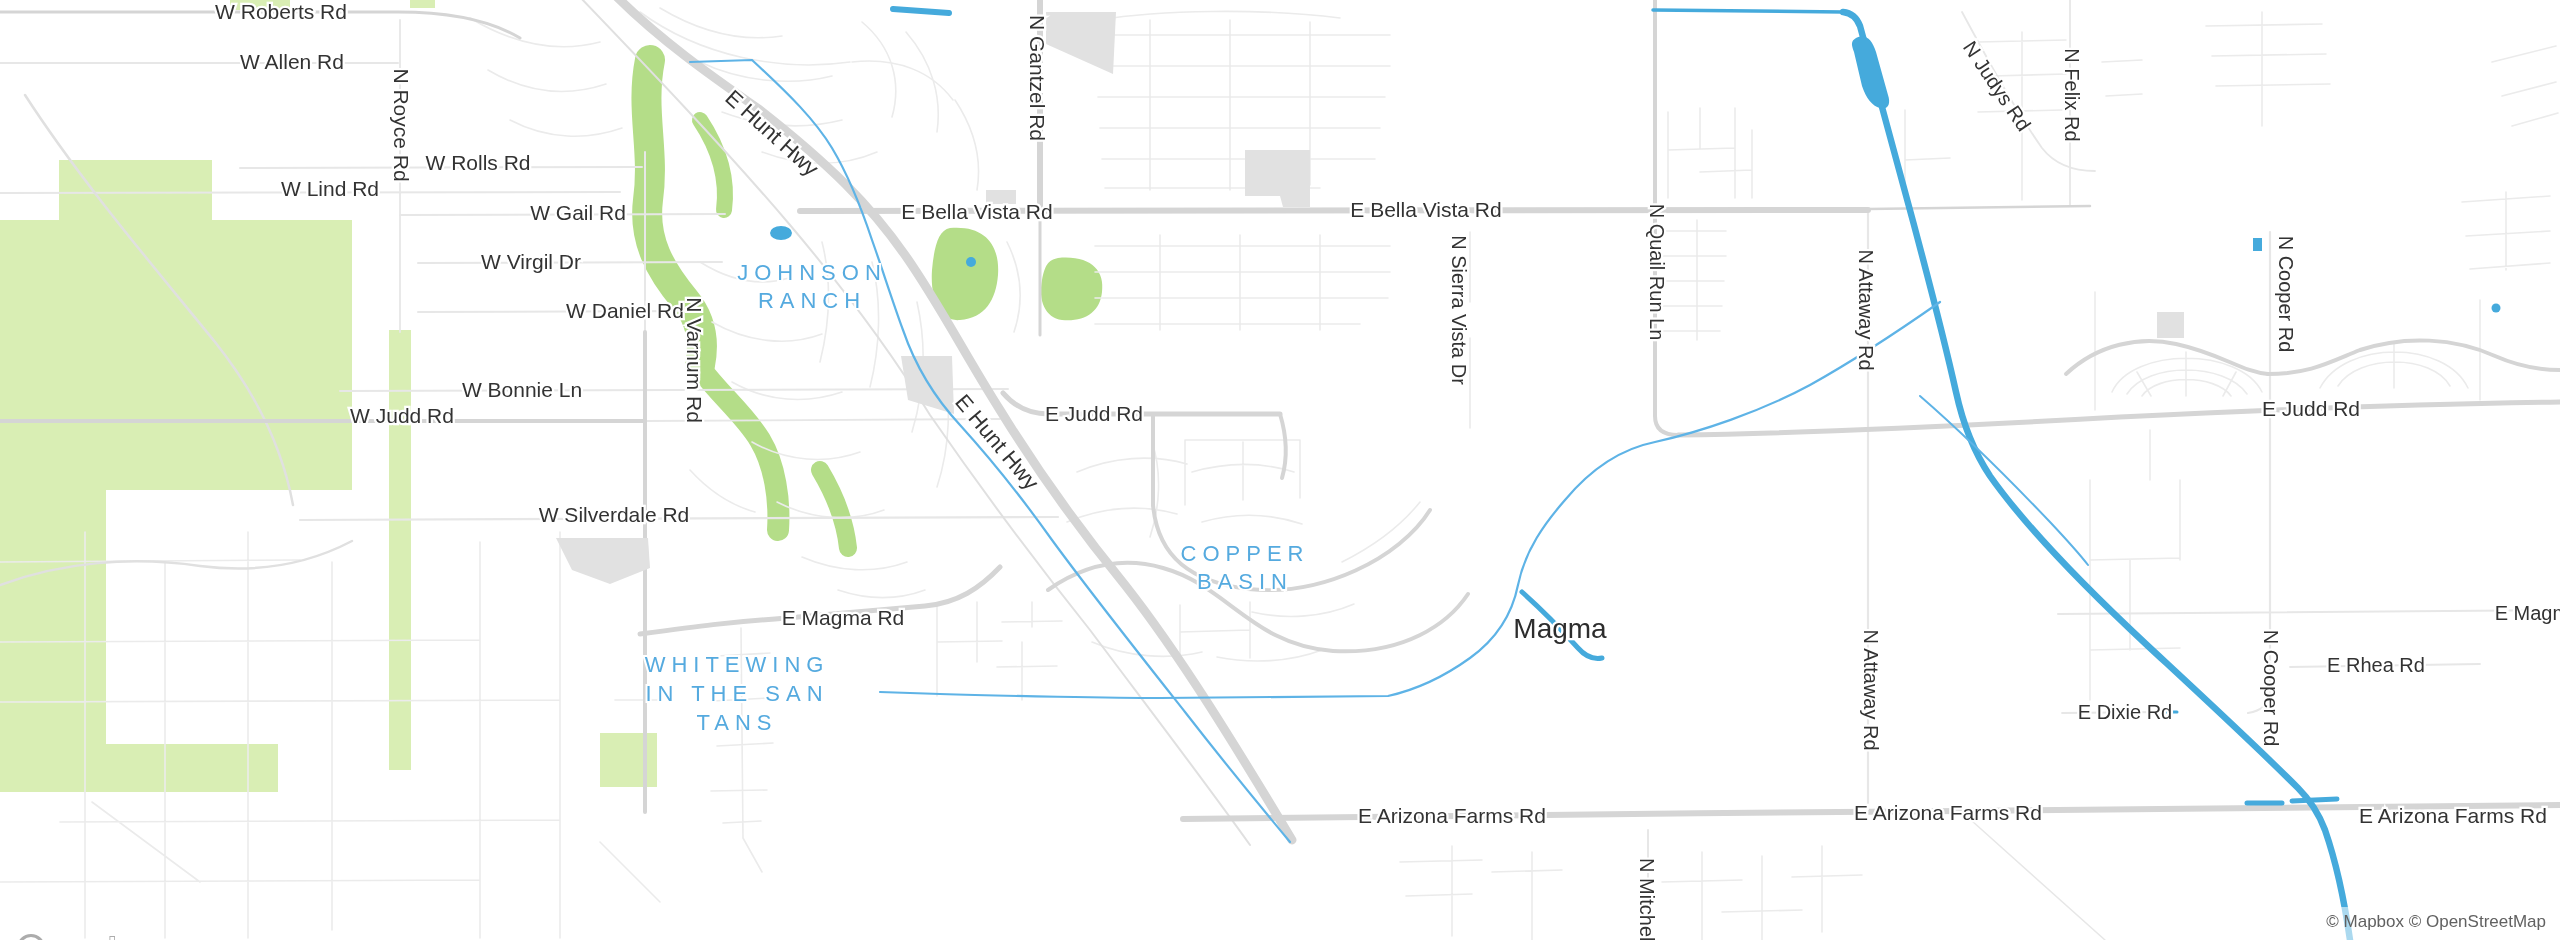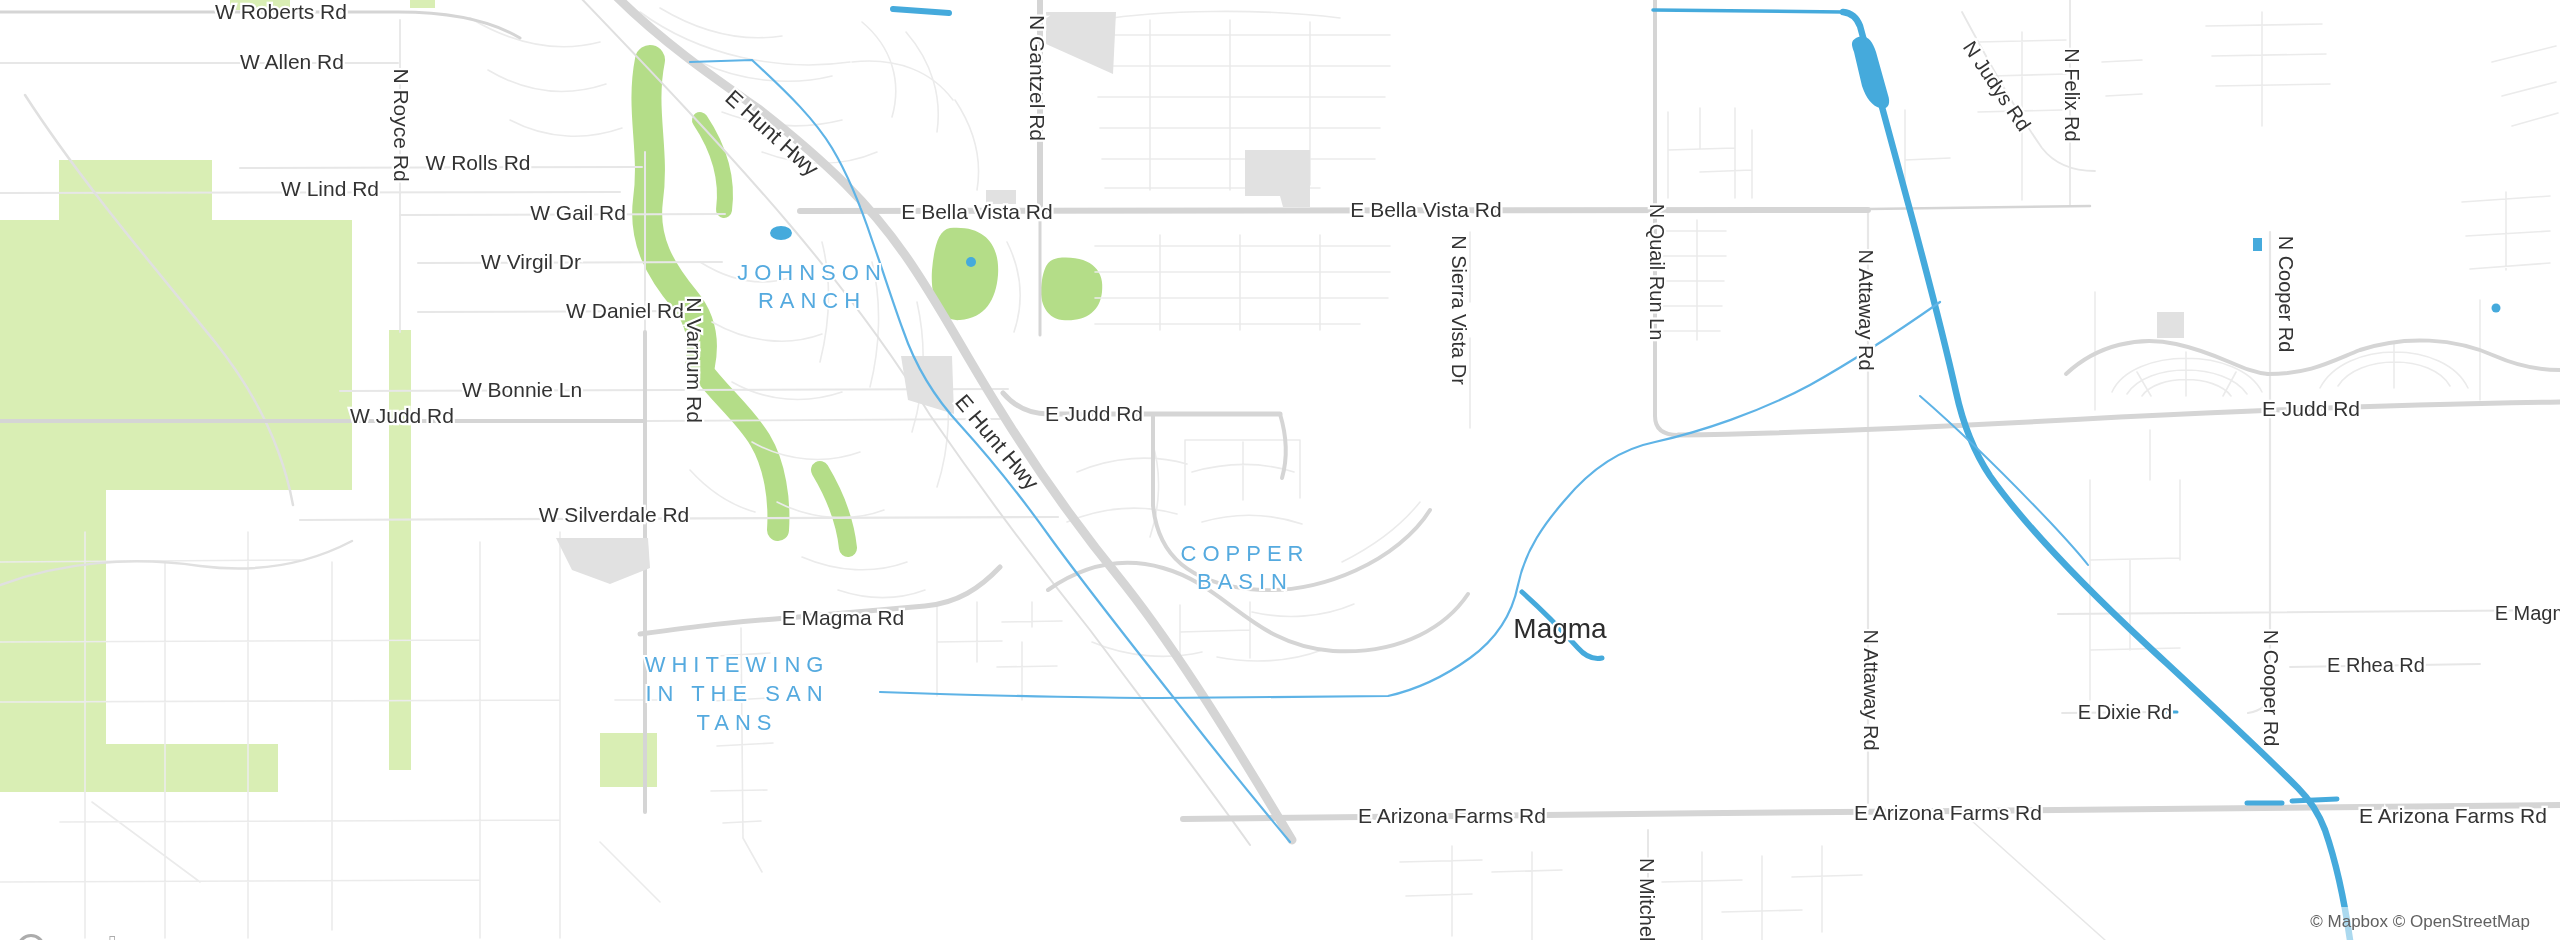--- a/index.html
+++ b/index.html
@@ -16,21 +16,21 @@
   .golffill{fill:#b4dd88;stroke:none;}
   .bld{fill:#e1e1e1;stroke:none;}
   .water{stroke:#45aadc;fill:none;stroke-linecap:round;}
   .waterfill{fill:#45aadc;stroke:none;}
   .wash{stroke:#5eb3e6;fill:none;stroke-linecap:round;}
   .lbl{font-family:"Liberation Sans",sans-serif;fill:#333333;stroke:#ffffff;stroke-width:4.5px;
     paint-order:stroke;text-anchor:middle;dominant-baseline:central;}
   .lbl.area{fill:#55aadf;letter-spacing:6px;stroke-width:4px;}
   .lbl.place{fill:#2d2d2d;font-weight:500;}
   .attribution{position:absolute;right:0;bottom:0;background:rgba(255,255,255,0.55);
-    color:#616161;font-size:17px;padding:6px 30px 8px 14px;line-height:1.1;}
+    color:#616161;font-size:17px;padding:6px 14px 8px 14px;line-height:1.1;}
   .mapbox-logo{position:absolute;left:14px;bottom:10px;display:flex;align-items:center;gap:4px;
     text-decoration:none;opacity:0.95;}
 </style>
 </head>
 <body>
 
 <div class="map-viewport">
   <svg width="2560" height="940" viewBox="0 0 2560 940">
 
     <g>

